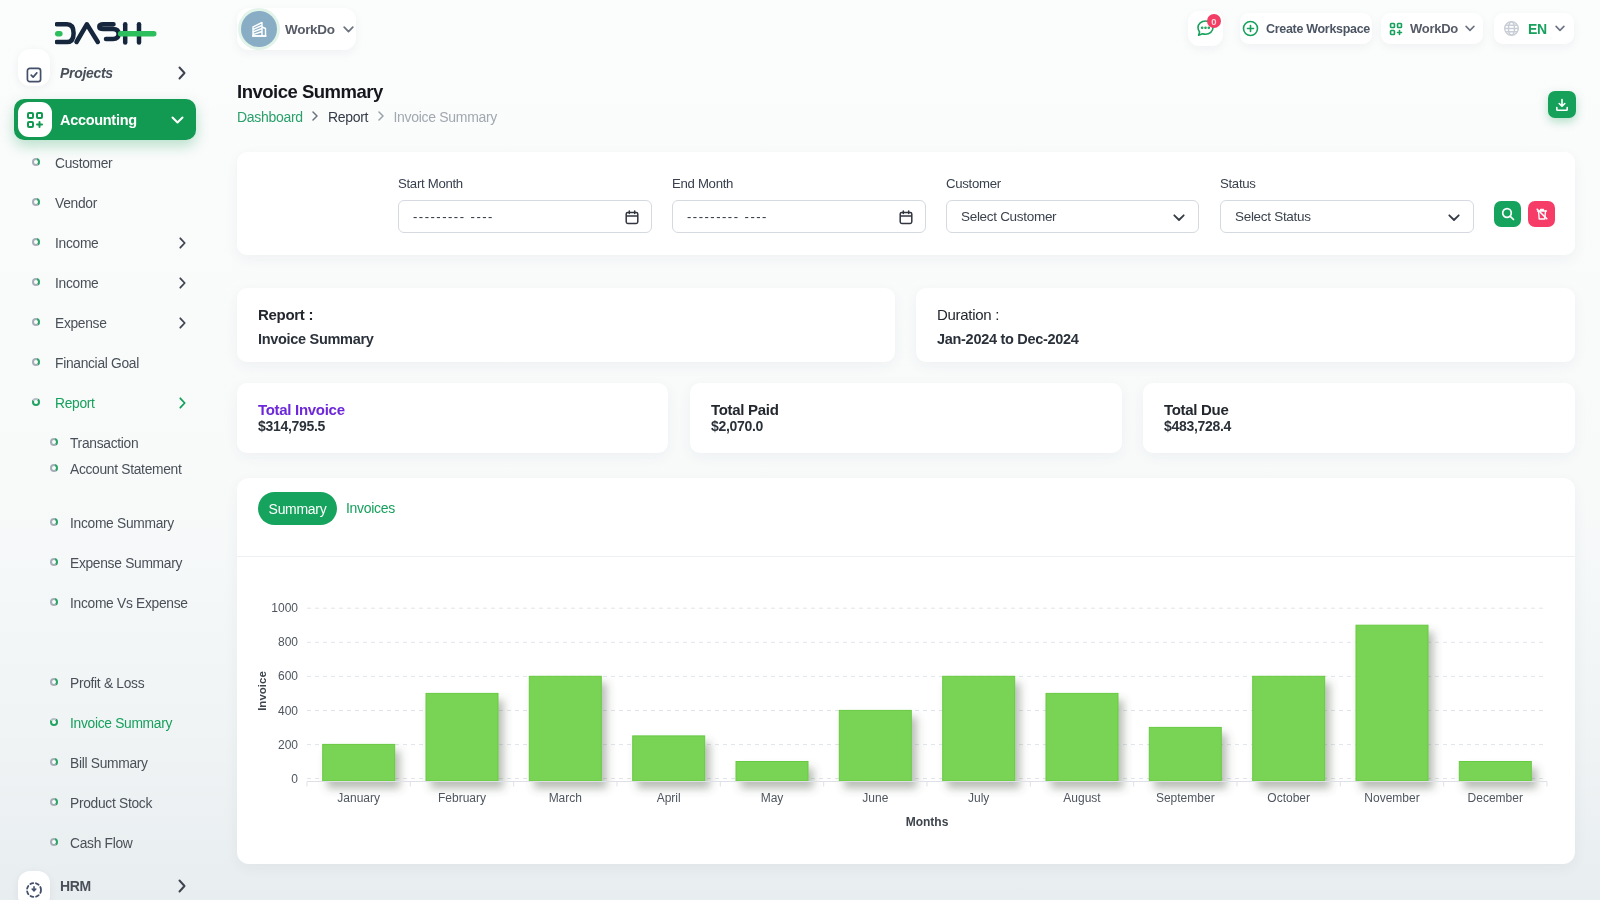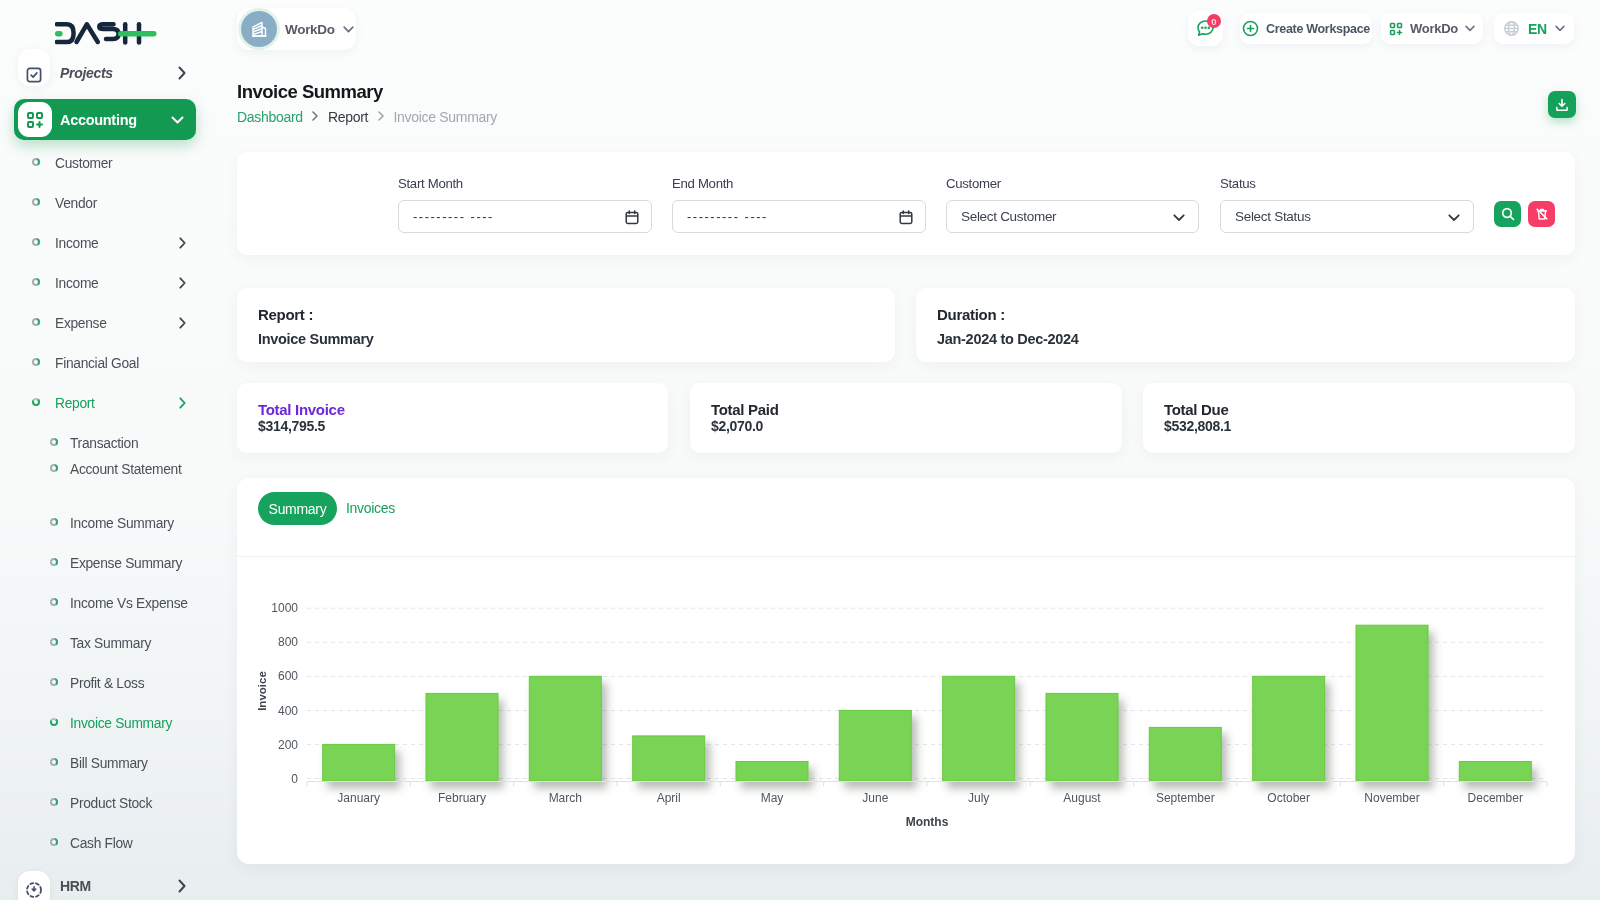--- a/index.html
+++ b/index.html
@@ -153,26 +153,20 @@
         <span class="in"></span>
       </span>
       <span class="txt">Expense Summary</span>
     </div>
   <div class="sitem" style="top:583px;">
       <span class="bullet" style="left:50px;top:15px;background:conic-gradient(from 140deg,#a6adb6 0 240deg,#2aa468 240deg 360deg);">
         <span class="in"></span>
       </span>
       <span class="txt">Income Vs Expense</span>
     </div>
-  <div class="sitem" style="top:623px;">
-      <span class="bullet" style="left:50px;top:15px;background:conic-gradient(from 140deg,#a6adb6 0 240deg,#2aa468 240deg 360deg);">
-        <span class="in"></span>
-      </span>
-      <span class="txt">Tax Summary</span>
-    </div>
   <div class="sitem" style="top:663px;">
       <span class="bullet" style="left:50px;top:15px;background:conic-gradient(from 140deg,#a6adb6 0 240deg,#2aa468 240deg 360deg);">
         <span class="in"></span>
       </span>
       <span class="txt">Profit &amp; Loss</span>
     </div>
   <div class="sitem" style="top:703px;">
       <span class="bullet" style="left:50px;top:15px;background:conic-gradient(from 40deg,#21a363 0 260deg,#b8bec6 260deg 360deg);">
         <span class="in"></span>
       </span>
@@ -341,35 +335,35 @@
         <path d="M2.2 2.2 L11.8 11.8" stroke-width="1.6"></path>
       </svg>
     </div>
   </div>
 
   <div class="card" style="left:237px;top:288px;width:658px;height:74px;">
     <div class="abs" style="left:21px;top:18px;font-size:15px;font-weight:700;color:#23272e;">Report :</div>
     <div class="abs" style="left:21px;top:43px;font-size:14.5px;font-weight:700;color:#2b313a;">Invoice Summary</div>
   </div>
   <div class="card" style="left:916px;top:288px;width:659px;height:74px;">
-    <div class="abs" style="left:21px;top:18px;font-size:15px;font-weight:700;color:#23272e;">Duration :</div>
+    <div class="abs" style="left:21px;top:18px;font-size:15px;font-weight:400;color:#23272e;">Duration :</div>
     <div class="abs" style="left:21px;top:43px;font-size:14.5px;font-weight:700;color:#2b313a;">Jan-2024 to Dec-2024</div>
   </div>
 
   <div class="card" style="left:237px;top:383px;width:431px;height:70px;">
     <div class="abs" style="left:21px;top:18px;font-size:15px;font-weight:700;color:#6d28d9;">Total Invoice</div>
     <div class="abs" style="left:21px;top:35px;font-size:14px;font-weight:700;color:#2b313a;">$314,795.5</div>
   </div>
   <div class="card" style="left:690px;top:383px;width:432px;height:70px;">
     <div class="abs" style="left:21px;top:18px;font-size:15px;font-weight:700;color:#23272e;">Total Paid</div>
     <div class="abs" style="left:21px;top:35px;font-size:14px;font-weight:700;color:#2b313a;">$2,070.0</div>
   </div>
   <div class="card" style="left:1143px;top:383px;width:432px;height:70px;">
     <div class="abs" style="left:21px;top:18px;font-size:15px;font-weight:700;color:#23272e;">Total Due</div>
-    <div class="abs" style="left:21px;top:35px;font-size:14px;font-weight:700;color:#2b313a;">$532,808.1</div>
+    <div class="abs" style="left:21px;top:35px;font-size:14px;font-weight:700;color:#2b313a;">$483,728.4</div>
   </div>
 
   <div class="card" style="left:237px;top:478px;width:1338px;height:386px;border-radius:12px;">
     <div class="abs" style="left:21px;top:14px;width:79px;height:33px;background:#15a35d;border-radius:17px;display:flex;align-items:center;justify-content:center;font-size:14px;color:#fff;">Summary</div>
     <div class="abs" style="left:109px;top:22px;font-size:14px;color:#16a05d;">Invoices</div>
     <div class="abs" style="left:0px;top:78px;width:1338px;height:1px;background:#edf0f3;"></div>
     <svg class="abs" style="left:0;top:0;" width="1338" height="386" viewBox="0 0 1338 386">
       <defs>
         <filter id="bsh" x="-30%" y="-30%" width="160%" height="160%">
           <feDropShadow dx="5" dy="7" stdDeviation="4.5" flood-color="#47523f" flood-opacity="0.38"></feDropShadow>

